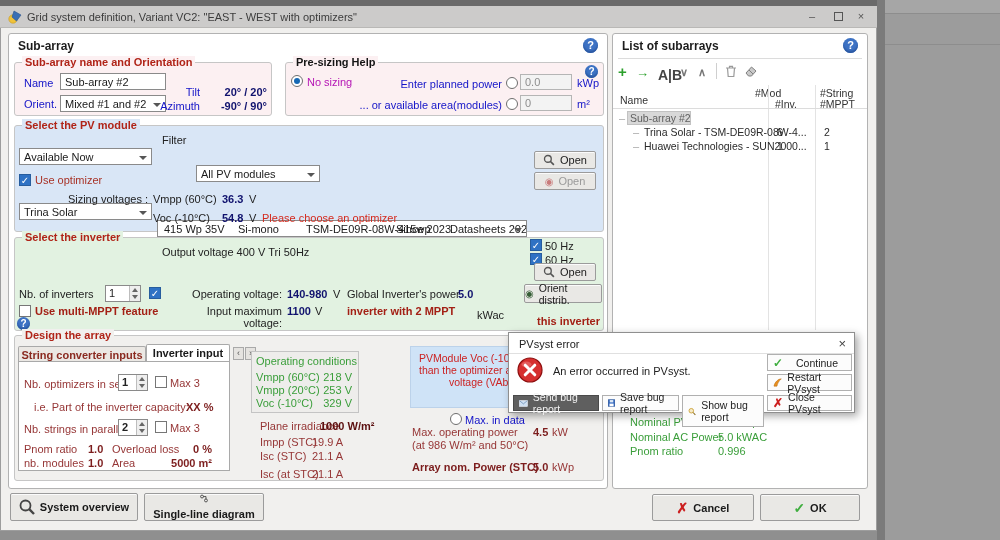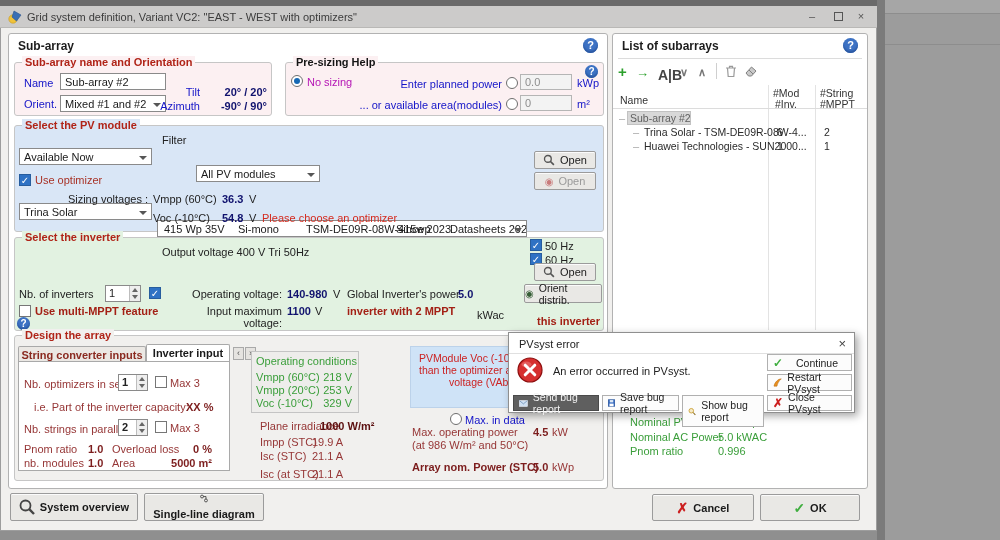--- a/index.html
+++ b/index.html
@@ -385,21 +385,21 @@
   <div class="abs" style="left:716px; top:63px; width:1px; height:16px; background:#cfcfcf;"></div>
   <svg class="abs" style="left:724px; top:64px;" width="14" height="14" viewBox="0 0 14 14">
     <path d="M3.5 4 L4.2 12.5 H9.8 L10.5 4 M2 4 H12 M5.5 4 V2.3 H8.5 V4" fill="none" stroke="#9a9a9a" stroke-width="1.2"></path>
   </svg>
   <svg class="abs" style="left:744px; top:64px;" width="14" height="14" viewBox="0 0 14 14">
     <path d="M2 9 L7.5 3 L12 7 L7.5 12 H4.5 Z" fill="#c9c9c9" stroke="#808080" stroke-width="1"></path>
     <path d="M5 6 L9 10" stroke="#808080" stroke-width="1"></path>
   </svg>
 
   <div class="abs hdr" style="left:620px; top:94px;">Name</div>
-  <div class="abs hdr" style="left:773px; top:87px;">#Mod</div>
+  <div class="abs hdr" style="left:755px; top:87px;">#Mod</div>
   <div class="abs hdr" style="left:775px; top:98px;">#Inv.</div>
   <div class="abs hdr" style="left:820px; top:87px;">#String</div>
   <div class="abs hdr" style="left:820px; top:98px;">#MPPT</div>
   <div class="abs vline" style="left:768px; top:85px; height:245px;"></div>
   <div class="abs vline" style="left:815px; top:85px; height:245px;"></div>
   <div class="abs hline" style="left:613px; top:108px; width:254px;"></div>
 
   <div class="abs tree-dash" style="left:619px; top:112px;">–</div>
   <div class="abs row-sel" style="left:627px; top:111px; width:64px; height:14px;"></div>
   <div class="abs cell" style="left:630px; top:112px; color:#5f5f5f;">Sub-array #2</div>

